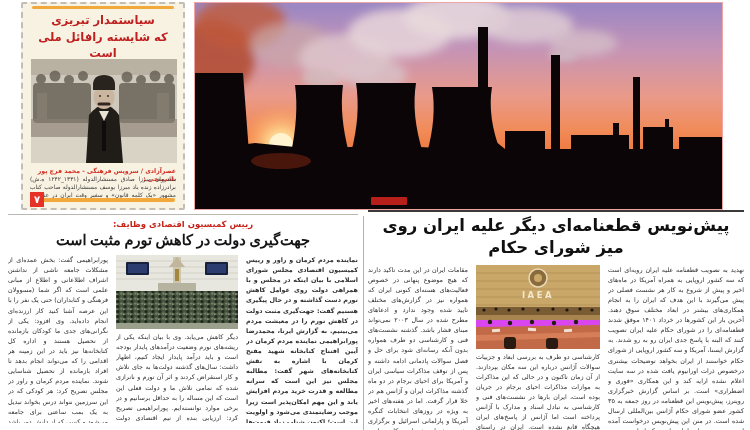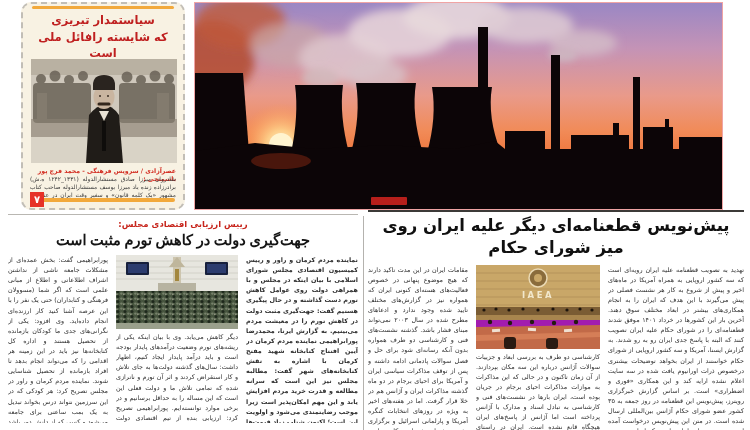--- a/index.html
+++ b/index.html
@@ -5,21 +5,21 @@
   html,body{margin:0;padding:0;}
   body{
     width:750px;height:430px;background:#ffffff;position:relative;overflow:hidden;
     font-family:"DejaVu Sans",sans-serif;direction:rtl;
   }
   .abs{position:absolute;}
 
   
   .promo-box{
     left:21px;top:2px;width:164px;height:208px;
-    border:2px dashed #c2beb6;border-radius:10px;
+    border:2px dashed #c2beb6;border-radius:2px;
     background:#f8f2e3;box-sizing:border-box;
   }
   .promo-topbar{position:absolute;top:2px;left:9px;right:9px;height:3px;background:#f2a93c;border-radius:2px;}
   .promo-title{
     margin:8px 4px 3px;text-align:center;font-weight:bold;
     font-size:11.5px;line-height:1.45;color:#bf1f1f;
   }
   .promo-photo{position:absolute;top:55px;left:8px;width:146px;height:104px;overflow:hidden;background:#cfc8bc;}
   .promo-byline{position:absolute;top:163px;left:7px;right:7px;font-size:6.2px;font-weight:bold;color:#d22a1f;text-align:right;line-height:1.3;}
   .promo-body{position:absolute;top:171px;left:7px;right:7px;height:24px;overflow:hidden;
@@ -49,21 +49,21 @@
   .article-left .c3{width:100px;height:168px;}
   .mid-photo{width:122px;height:74px;overflow:hidden;margin-bottom:3px;background:#dadad4;}
 
   
   .article-right{left:368px;top:210px;width:376px;height:192px;}
   .article-right .rule{height:2px;background:#3c3a38;margin-bottom:3px;}
   .headline-r{color:#101010;font-weight:bold;font-size:16.5px;text-align:center;line-height:1.35;}
   .article-right .c1{width:136px;height:182px;}
   .article-right .c2{width:124px;height:182px;}
   .article-right .c3{width:100px;height:182px;}
-  .iaea-photo{width:124px;height:84px;overflow:hidden;margin-bottom:3px;background:#a21caf;}
+  .iaea-photo{width:124px;height:84px;overflow:hidden;margin-bottom:3px;background:#d946ef;}
 </style>
 </head>
 <body>
 
 <div class="abs promo-box">
   <div class="promo-topbar"></div>
   <div class="promo-title">
     <div>سیاستمدار تبریزی</div>
     <div>که شایسته رافائل ملی است</div>
   </div>
@@ -167,21 +167,21 @@
     </g>
     <ellipse cx="86" cy="158" rx="30" ry="8" fill="#7c2410" opacity="0.55"></ellipse>
   </svg>
   <div class="photo-credit"></div>
 </div>
 
 <div class="abs vdivider"></div>
 
 <div class="abs article-left">
   <div class="rule"></div>
-  <div class="kicker">رییس ارزیابی اقتصادی مجلس:</div>
+  <div class="kicker">رییس کمیسیون اقتصادی وظایف:</div>
   <div class="headline-l">جهت‌گیری دولت در کاهش تورم مثبت است</div>
   <div class="cols">
     <div class="coltext c1">نماینده مردم کرمان و راور و رییس کمیسیون اقتصادی مجلس شورای اسلامی با بیان اینکه در مجلس و با همراهی دولت روی عوامل کاهش تورم دست گذاشته و در حال پیگیری هستیم گفت: جهت‌گیری مثبت دولت در کاهش تورم را در معیشت مردم می‌بینیم. به گزارش ایرنا، محمدرضا پورابراهیمی نماینده مردم کرمان در آیین افتتاح کتابخانه شهید مفتح کرمان با اشاره به نقش کتابخانه‌های شهر گفت: مطالبه مجلس نیز این است که سرانه مطالعه و قدرت خرید مردم افزایش یابد و این مهم امکان‌پذیر است زیرا موجب رضایتمندی می‌شود و اولویت این است؛ اکنون شتاب زیاد قیمت‌ها قدرت خرید مردم را کاهش داده و آسیب زده است. پورابراهیمی افزود: قیمت‌ها به مرور</div>
     <div class="c2">
       <div class="mid-photo">
         <svg width="122" height="74" viewBox="0 0 122 74" xmlns="http://www.w3.org/2000/svg">
           <defs>
             <pattern id="crowd" width="7" height="5" patternUnits="userSpaceOnUse">
               <rect width="7" height="5" fill="#47553f"></rect>
               <circle cx="2" cy="1.6" r="1.5" fill="#1e281c"></circle>

